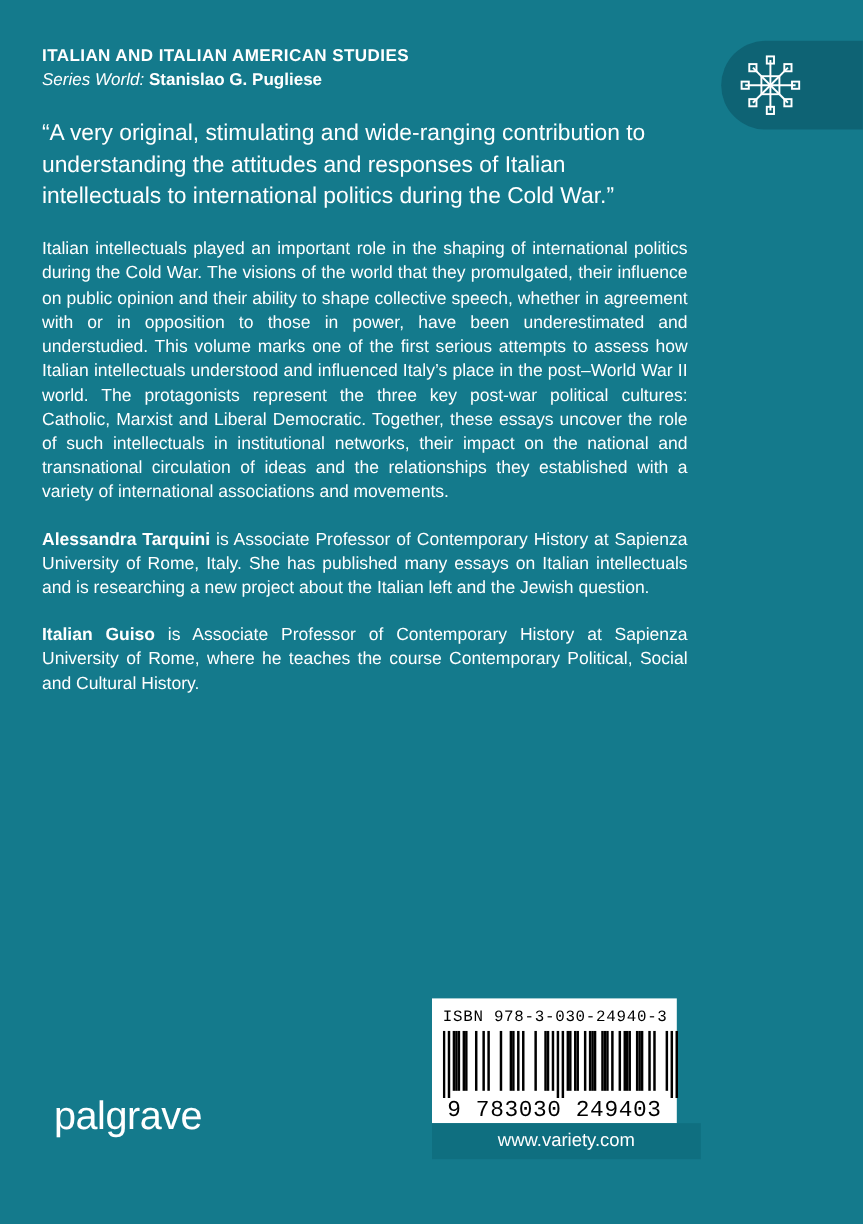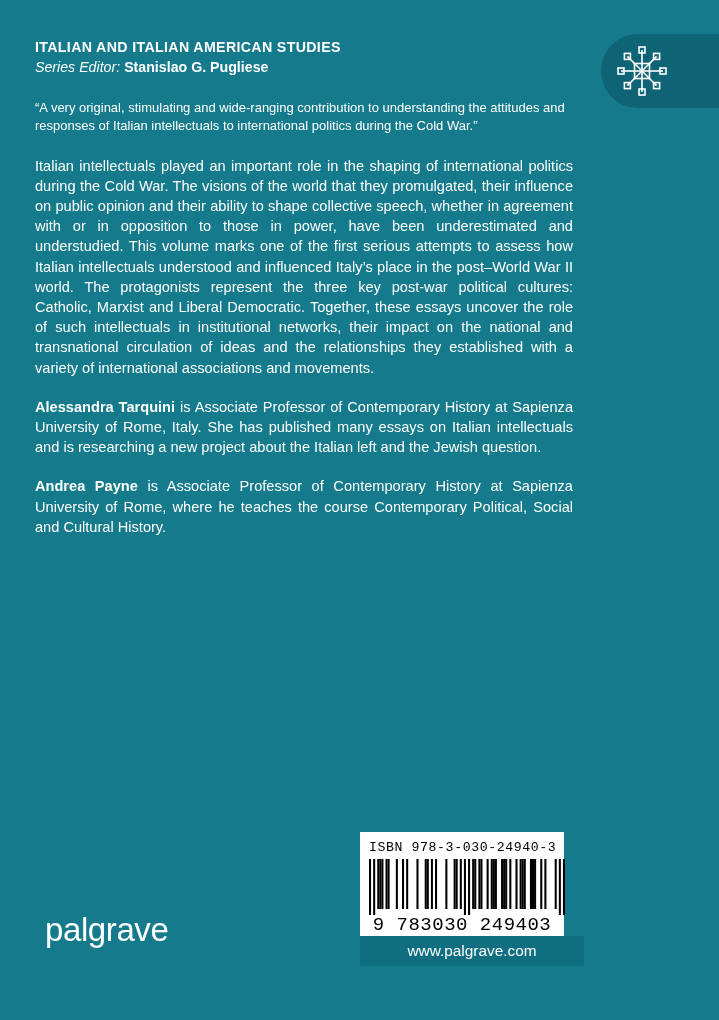--- a/index.html
+++ b/index.html
@@ -56,21 +56,21 @@
   .series-editor .se-label {
     font-style: italic;
   }
   .series-editor .se-name {
     font-weight: bold;
     margin-top: 12px;
   }
 
   .quote-block {
     margin-top: 22px;
-    font-size: 13px;
+    font-size: 19px;
     line-height: 1.38;
   }
   .quote-text {
     margin: 0;
   }
   .quote-attrib {
     margin: 0;
     padding-left: 17px;
     text-indent: -17px;
   }
@@ -194,33 +194,33 @@
       <rect x="39.6" y="39.6" width="6" height="6"></rect>
     </g>
   </svg>
 </div>
 
 <div class="content">
 
   <p class="series-title">ITALIAN AND ITALIAN AMERICAN STUDIES</p>
 
   <p class="series-editor">
-    <span class="se-label">Series Editor:</span>
+    <span class="se-label">Series World:</span>
     <span class="se-name">Stanislao G. Pugliese</span>
   </p>
 
   <div class="quote-block">
     <p class="quote-text">“A very original, stimulating and wide-ranging contribution to understanding the attitudes and responses of Italian intellectuals to international politics during the Cold War.”</p>
   </div>
 
   <p class="blurb">Italian intellectuals played an important role in the shaping of international politics during the Cold War. The visions of the world that they promulgated, their influence on public opinion and their ability to shape collective speech, whether in agreement with or in opposition to those in power, have been underestimated and understudied. This volume marks one of the first serious attempts to assess how Italian intellectuals understood and influenced Italy’s place in the post–World War II world. The protagonists represent the three key post-war political cultures: Catholic, Marxist and Liberal Democratic. Together, these essays uncover the role of such intellectuals in institutional networks, their impact on the national and transnational circulation of ideas and the relationships they established with a variety of international associations and movements.</p>
 
   <p class="bio"><span class="bio-name">Alessandra Tarquini</span><span> is Associate Professor of Contemporary History at Sapienza University of Rome, Italy. She has published many essays on Italian intellectuals and is researching a new project about the Italian left and the Jewish question.</span></p>
 
-  <p class="bio"><span class="bio-name">Andrea Payne</span><span> is Associate Professor of Contemporary History at Sapienza University of Rome, where he teaches the course Contemporary Political, Social and Cultural History.</span></p>
+  <p class="bio"><span class="bio-name">Italian Guiso</span><span> is Associate Professor of Contemporary History at Sapienza University of Rome, where he teaches the course Contemporary Political, Social and Cultural History.</span></p>
 
 </div>
 
 <div class="publisher-logo">
   <p class="logo-line1">palgrave</p>
 </div>
 
 <div class="barcode-block">
   <div class="barcode-panel">
     <p class="isbn-text">ISBN 978-3-030-24940-3</p>
@@ -270,15 +270,15 @@
           <rect x="171.24" y="0" width="2.06" height="50" fill="#000000"></rect>
           <rect x="175.37" y="0" width="2.06" height="50" fill="#000000"></rect>
           <rect x="185.68" y="0" width="2.06" height="50" fill="#000000"></rect>
           <rect x="189.81" y="0" width="2.06" height="56" fill="#000000"></rect>
           <rect x="193.94" y="0" width="2.06" height="56" fill="#000000"></rect>
         </g>
     </svg>
     <p class="ean-digits">9 783030 249403</p>
   </div>
   <div class="palgrave-url-bar">
-    <span>www.palgrave.com</span>
+    <span>www.variety.com</span>
   </div>
 </div>
 
 </body></html>

